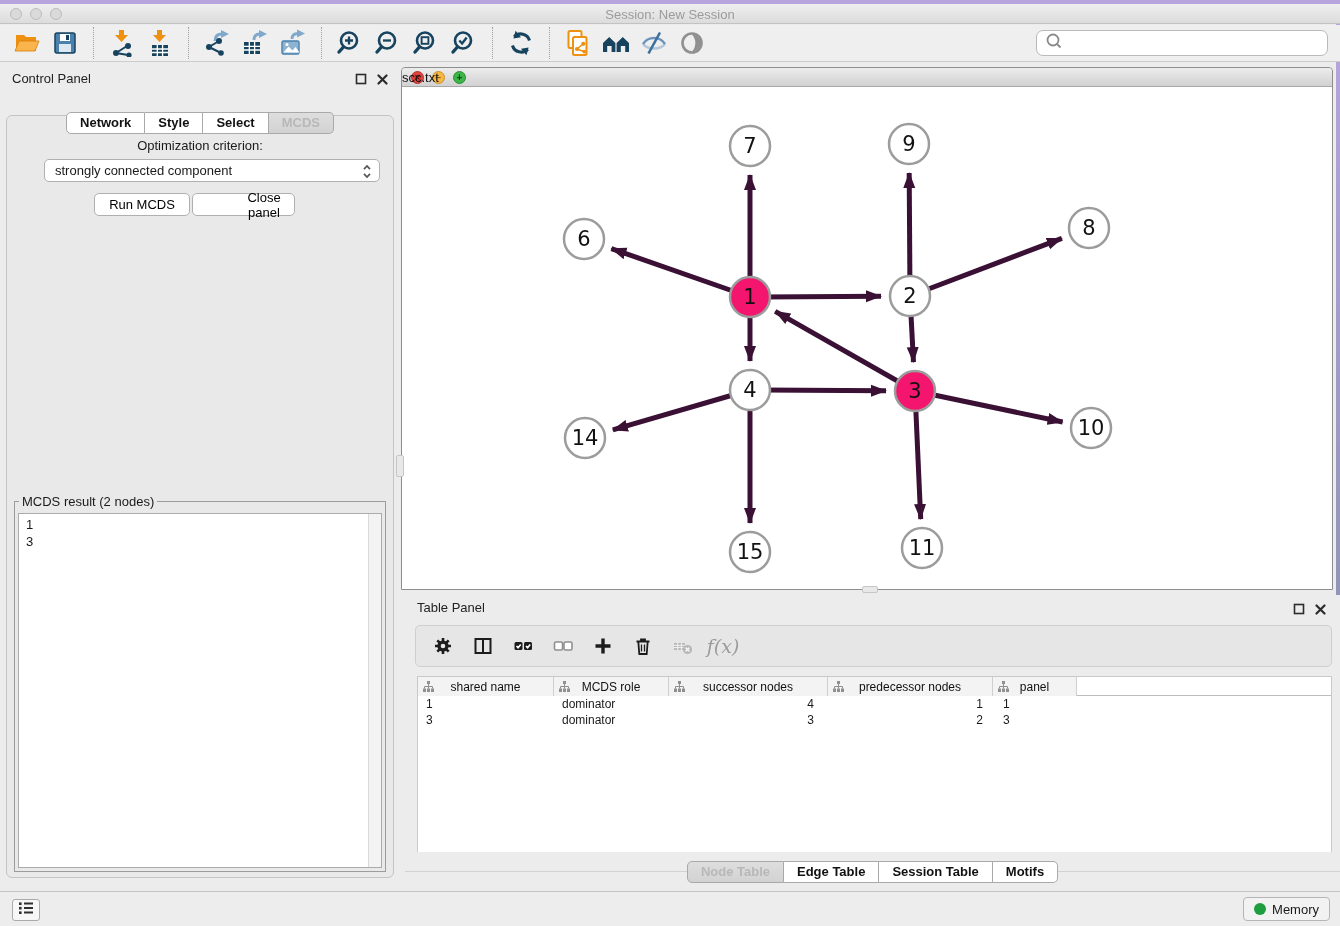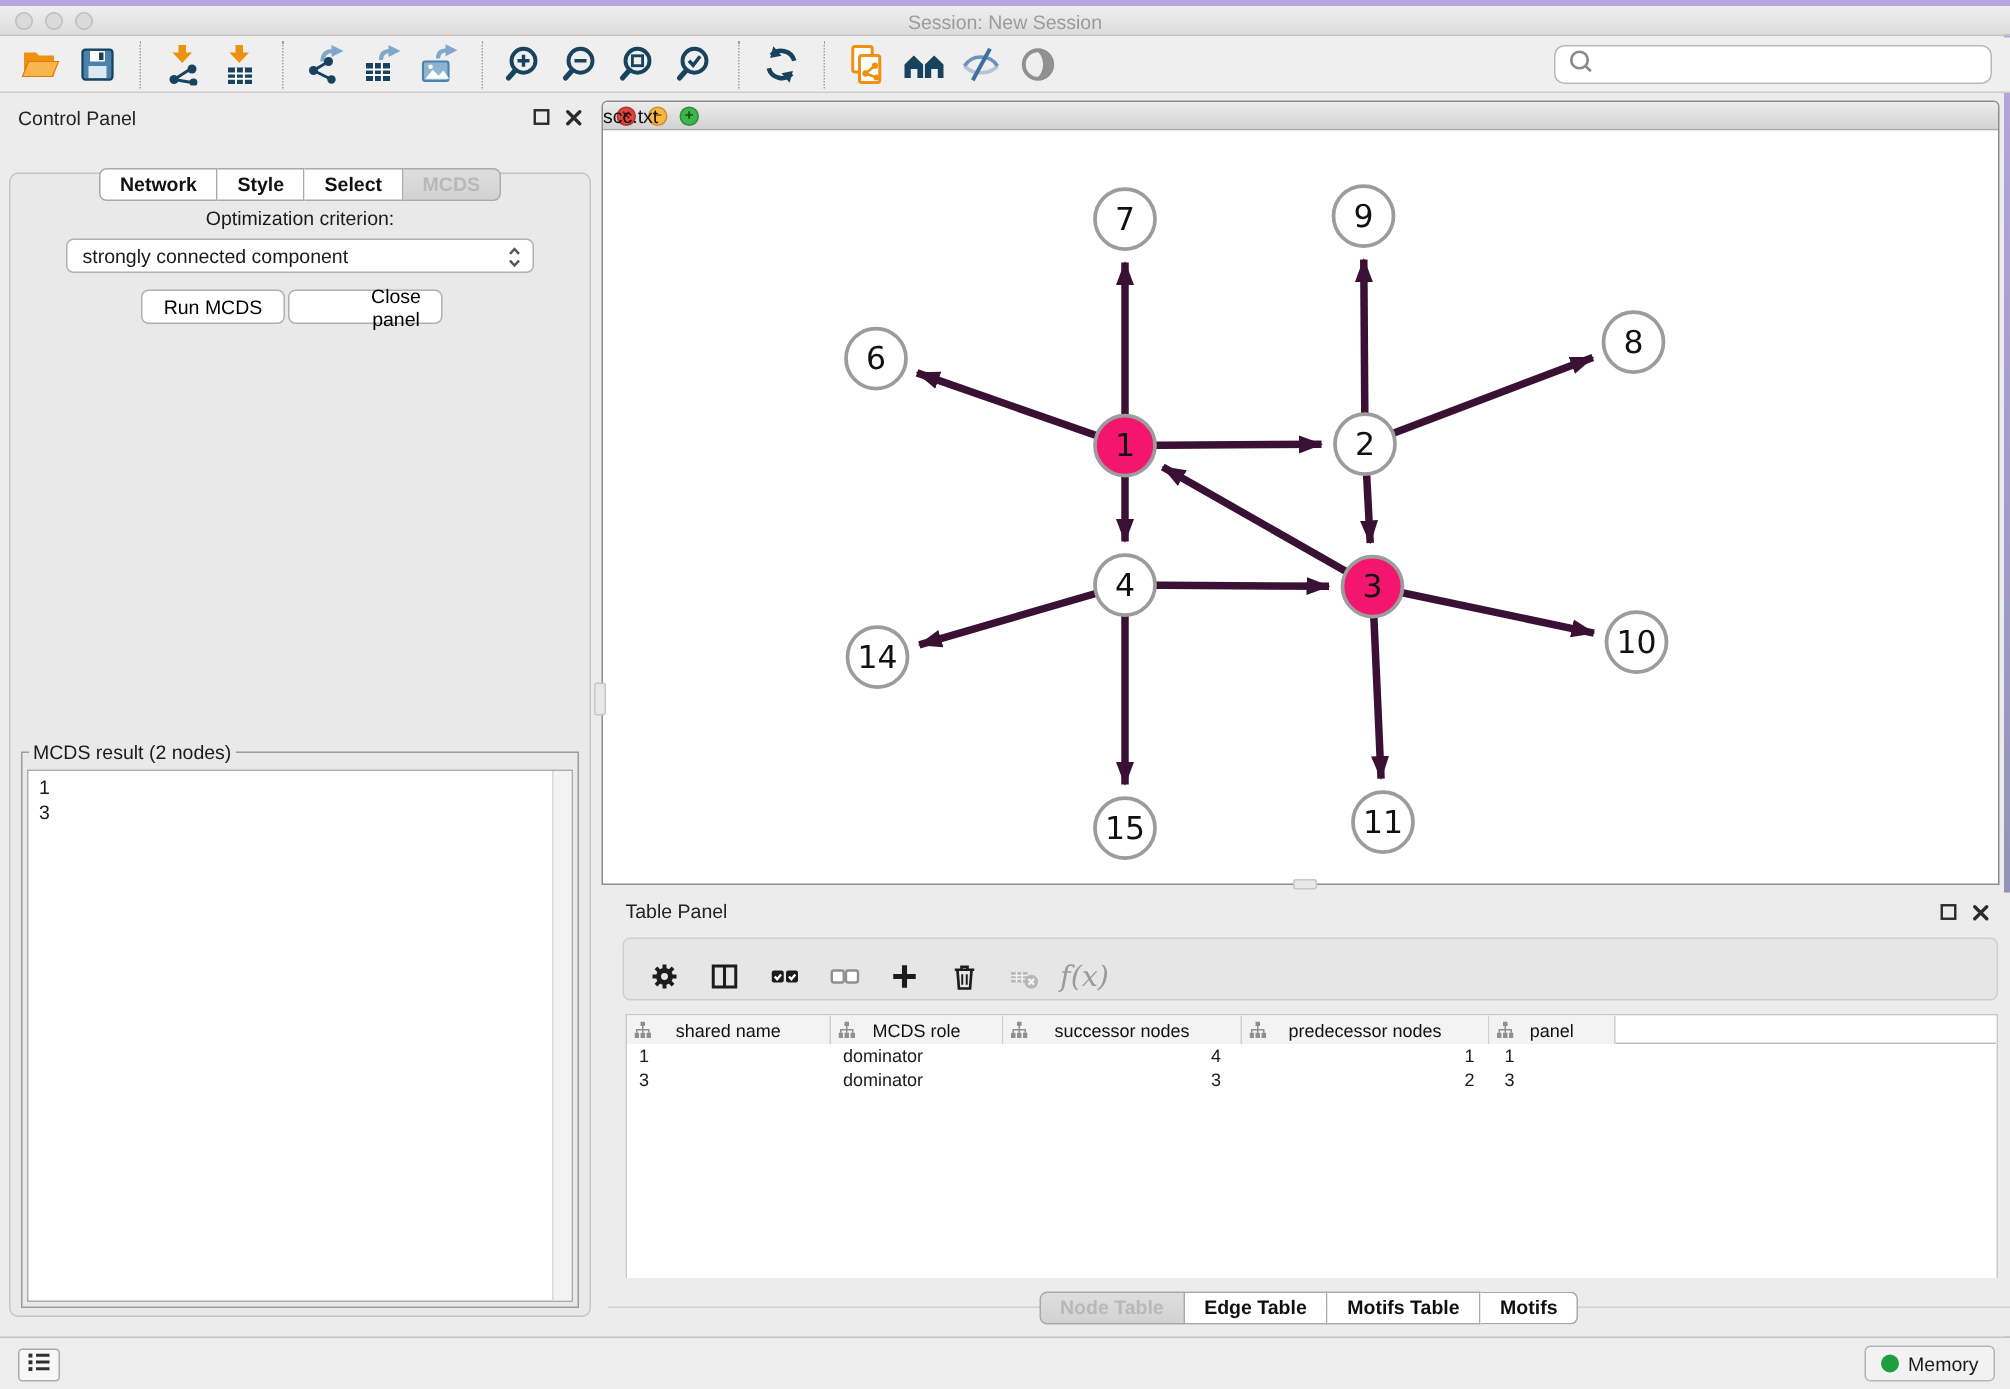--- a/index.html
+++ b/index.html
@@ -30,21 +30,21 @@
   .panel-head-icons{position:absolute;right:12px;top:9px;display:flex;gap:10px;align-items:center;}
   .cp-tabs{position:absolute;left:0;top:34px;width:100%;display:flex;justify-content:center;z-index:2;margin-top:16px;}
   .seg-tab{border:1px solid #a9a9a9;border-left:none;background:#fff;font-weight:700;font-size:13px;
        padding:2px 13px 3px;color:#111;cursor:default;white-space:nowrap;}
   .seg-tab:first-child{border-left:1px solid #a9a9a9;border-radius:5px 0 0 5px;}
   .seg-tab:last-child{border-radius:0 5px 5px 0;}
   .seg-tab.active{background:linear-gradient(#dedede,#d2d2d2);color:#b8b8b8;}
   .cp-body{position:absolute;left:6px;top:53px;width:388px;height:763px;background:#e9e9e9;
        border:1px solid #c4c4c4;border-radius:6px;}
   .opt-label{position:absolute;left:0;width:100%;top:76px;text-align:center;font-size:13px;}
-  .dropdown{position:absolute;left:44px;top:97px;width:312px;height:23px;background:#fff;
+  .dropdown{position:absolute;left:44px;top:97px;width:336px;height:23px;background:#fff;
        border:1px solid #b0b0b0;border-radius:5px;display:flex;align-items:center;
        padding-left:10px;font-size:13px;}
   .dropdown .stepper{position:absolute;right:4px;top:3px;}
   .btn{position:absolute;height:23px;background:#fff;border:1px solid #b0b0b0;border-radius:5px;
        font-size:13px;display:flex;align-items:center;justify-content:center;}
   .fieldset{position:absolute;left:14px;top:432px;width:372px;height:378px;
        border:1px solid #9c9c9c;margin:0;padding:0;}
   .fieldset legend{font-size:13px;margin-left:4px;padding:0 3px;}
   .result-area{position:absolute;left:3px;top:4px;right:3px;bottom:3px;background:#fff;
        border:1px solid #ababab;font-size:13px;line-height:17px;padding:2px 0 0 7px;overflow:hidden;}
@@ -64,21 +64,21 @@
   .light.yellow{background:#f6b843;border:1px solid #cf8f2d;color:#93580a;}
   .light.green{background:#3db549;border:1px solid #2c8f37;color:#0c5214;}
   .canvas{position:absolute;left:0;top:19px;width:930px;height:503px;overflow:hidden;}
   .splitter-v{position:absolute;left:396px;top:455px;width:8px;height:22px;background:#e8e8e8;
        border:1px solid #c6c6c6;border-radius:2px;z-index:3;}
   .splitter-h{position:absolute;left:862px;top:586px;width:16px;height:7px;background:#e8e8e8;
        border:1px solid #c6c6c6;border-radius:2px;z-index:3;}
   
   .table-panel{position:absolute;left:405px;top:595px;width:935px;height:296px;background:#ececec;}
   .tp-toolbar{position:absolute;left:10px;top:30px;width:917px;height:42px;background:#e6e6e6;
-       border:1px solid #cfcfcf;border-radius:5px;display:flex;align-items:flex-end;padding-left:10px;gap:6px;}
+       border:1px solid #cfcfcf;border-radius:5px;display:flex;align-items:center;padding-left:10px;gap:6px;}
   .tp-tbtn{width:30px;height:30px;display:flex;align-items:center;justify-content:center;margin:0 2px;}
   .fx{font-family:"DejaVu Serif",serif;font-style:italic;color:#9a9a9a;font-size:19px;}
   .ntable{position:absolute;left:12px;top:81px;width:915px;height:176px;background:#fff;
        border:1px solid #c9c9c9;border-bottom:none;overflow:hidden;}
   .thead{display:flex;height:19px;border-bottom:1px solid #bdbdbd;background:#fff;}
   .th{position:relative;height:19px;background:#f3f3f3;border-right:1px solid #cfcfcf;
       display:flex;align-items:center;justify-content:center;font-size:12px;color:#111;}
   .th .sorticon{position:absolute;left:5px;top:4px;}
   .trow{display:flex;height:16px;font-size:12px;align-items:center;}
   .td{height:16px;line-height:16px;white-space:nowrap;overflow:hidden;}
@@ -500,21 +500,21 @@
             <div class="td" style="width: 159px; text-align: right; padding-left: 0px; padding-right: 14px;">3</div>
             <div class="td" style="width: 165px; text-align: right; padding-left: 0px; padding-right: 10px;">2</div>
             <div class="td" style="width: 84px; text-align: left; padding-left: 10px; padding-right: 0px;">3</div>
           </div>
         </div>
     </div>
     <div class="tp-tabline"></div>
     <div class="tp-tabs" id="tp-tabs">
         <div class="seg-tab active">Node Table</div>
         <div class="seg-tab">Edge Table</div>
-        <div class="seg-tab">Motifs Table</div>
+        <div class="seg-tab">Session Table</div>
         <div class="seg-tab">Motifs</div>
       </div>
   </div>
 
   <div class="statusbar">
     <div class="sb-btn">
       <span><svg width="22" height="22" viewBox="0 0 22 22">
             <path d="M9 6.5h9M9 11h9M9 15.5h9" stroke="#2f2f2f" stroke-width="2"></path>
             <g fill="#2f2f2f">
               <rect x="4" y="5.4" width="2.6" height="2.6"></rect>

